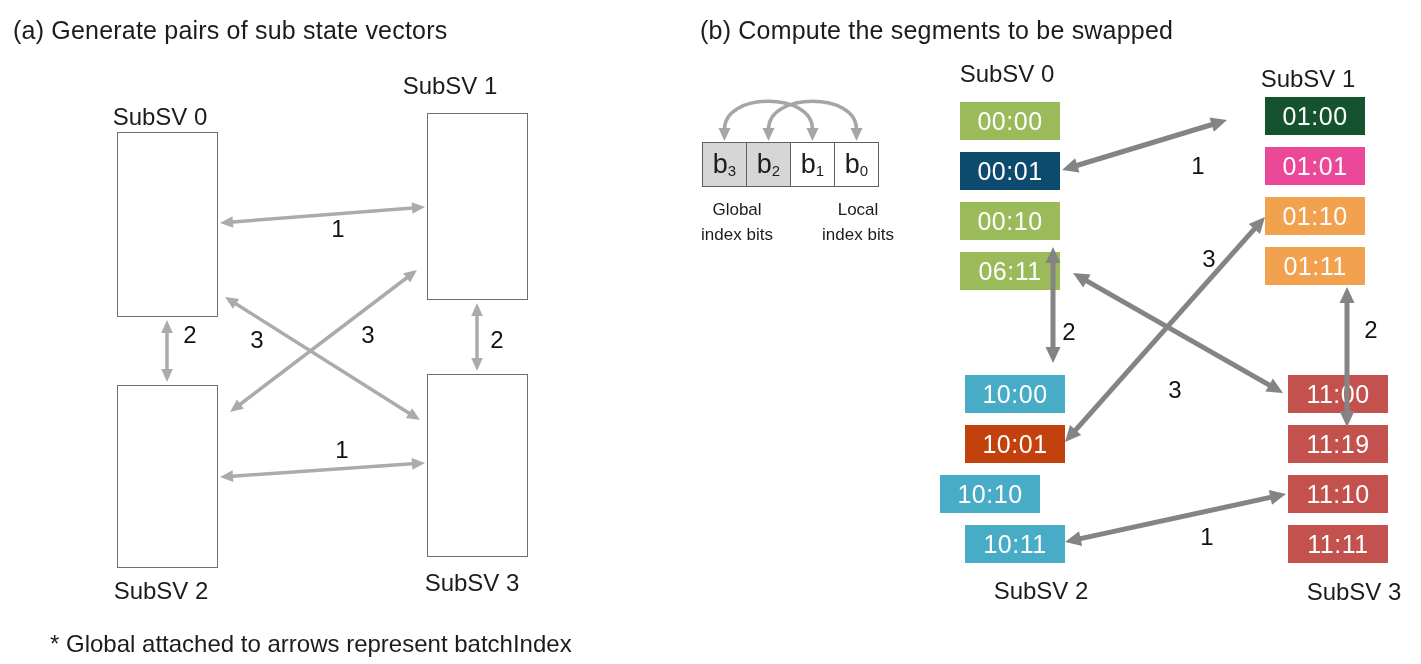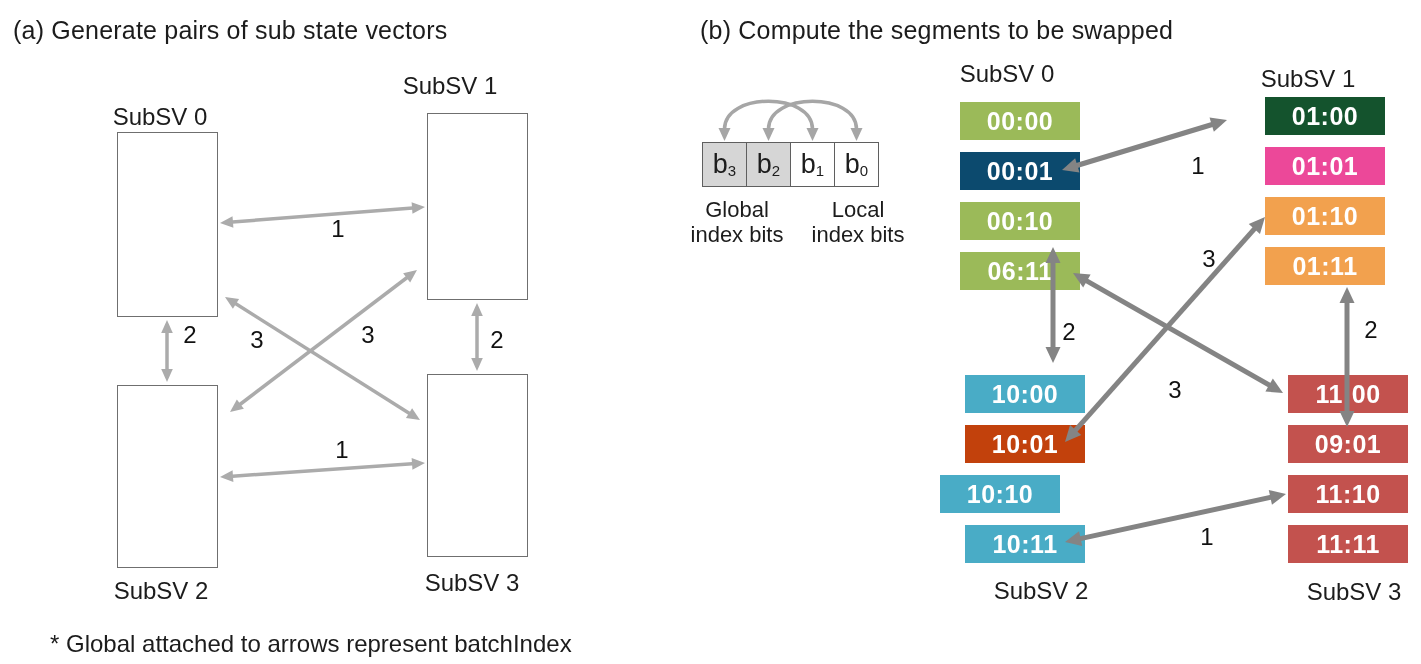--- a/index.html
+++ b/index.html
@@ -8,29 +8,29 @@
     font-family:"Liberation Sans",sans-serif;color:#1c1c1c;
   }
   .abs{position:absolute;}
   .panel-title{font-size:25px;letter-spacing:0.2px;white-space:nowrap;}
   .note{font-size:24px;white-space:nowrap;}
   .svbox{border:1.5px solid #6f6f6f;background:#ffffff;box-sizing:border-box;}
   .svlabel{font-size:24px;white-space:nowrap;transform:translate(-50%,-50%);}
   .col-label{font-size:24px;white-space:nowrap;transform:translate(-50%,-50%);}
   .batch-label{font-size:24px;color:#111111;transform:translate(-50%,-50%);}
   .seg-cell{
-    width:120px;height:38px;display:flex;align-items:center;justify-content:center;
-    color:#ffffff;font-weight:bold;font-size:25px;letter-spacing:0.5px;box-sizing:border-box;
+    width:100px;height:38px;display:flex;align-items:center;justify-content:center;
+    color:#ffffff;font-weight:normal;font-size:25px;letter-spacing:0.5px;box-sizing:border-box;
   }
   .bit-cell{
     width:45px;height:45px;box-sizing:border-box;border:1.5px solid #5f5f5f;
     display:flex;align-items:center;justify-content:center;font-size:27px;background:#ffffff;
   }
   .bit-cell sub{font-size:15px;line-height:1;transform:translateY(6px);}
-  .caption{font-size:22px;line-height:25px;text-align:center;transform:translateX(-50%);white-space:nowrap;}
+  .caption{font-size:17px;line-height:25px;text-align:center;transform:translateX(-50%);white-space:nowrap;}
   svg.overlay{position:absolute;left:0;top:0;pointer-events:none;z-index:5;}
   .labels{z-index:6;}
 </style>
 </head>
 <body>
 
 <div class="canvas">
 
   <div class="abs panel-title" style="left:13px;top:16px;">(a) Generate pairs of sub state vectors</div>
 
@@ -67,21 +67,21 @@
       <div class="abs seg-cell" style="left: 1265px; top: 147px; background: #ec4899;">01:01</div>
       <div class="abs seg-cell" style="left: 1265px; top: 197px; background: rgb(242, 161, 78);">01:10</div>
       <div class="abs seg-cell" style="left: 1265px; top: 247px; background: rgb(242, 161, 78);">01:11</div>
       <div class="abs col-label" style="left: 1041px; top: 591px;">SubSV 2</div>
       <div class="abs seg-cell" style="left: 965px; top: 375px; background: rgb(73, 172, 198);">10:00</div>
       <div class="abs seg-cell" style="left: 965px; top: 425px; background: #c2410c;">10:01</div>
       <div class="abs seg-cell" style="left: 940px; top: 475px; background: rgb(73, 172, 198);">10:10</div>
       <div class="abs seg-cell" style="left: 965px; top: 525px; background: rgb(73, 172, 198);">10:11</div>
       <div class="abs col-label" style="left: 1354px; top: 592px;">SubSV 3</div>
       <div class="abs seg-cell" style="left: 1288px; top: 375px; background: rgb(195, 82, 78);">11:00</div>
-      <div class="abs seg-cell" style="left: 1288px; top: 425px; background: rgb(195, 82, 78);">09:01</div>
+      <div class="abs seg-cell" style="left: 1288px; top: 425px; background: rgb(195, 82, 78);">11:19</div>
       <div class="abs seg-cell" style="left: 1288px; top: 475px; background: rgb(195, 82, 78);">11:10</div>
       <div class="abs seg-cell" style="left: 1288px; top: 525px; background: rgb(195, 82, 78);">11:11</div>
       <div class="abs bit-cell" style="left: 702px; top: 142px; background: rgb(214, 214, 214);">
         <span>b</span>
         <sub>3</sub>
       </div>
       <div class="abs bit-cell" style="left: 746px; top: 142px; background: rgb(214, 214, 214);">
         <span>b</span>
         <sub>2</sub>
       </div>

